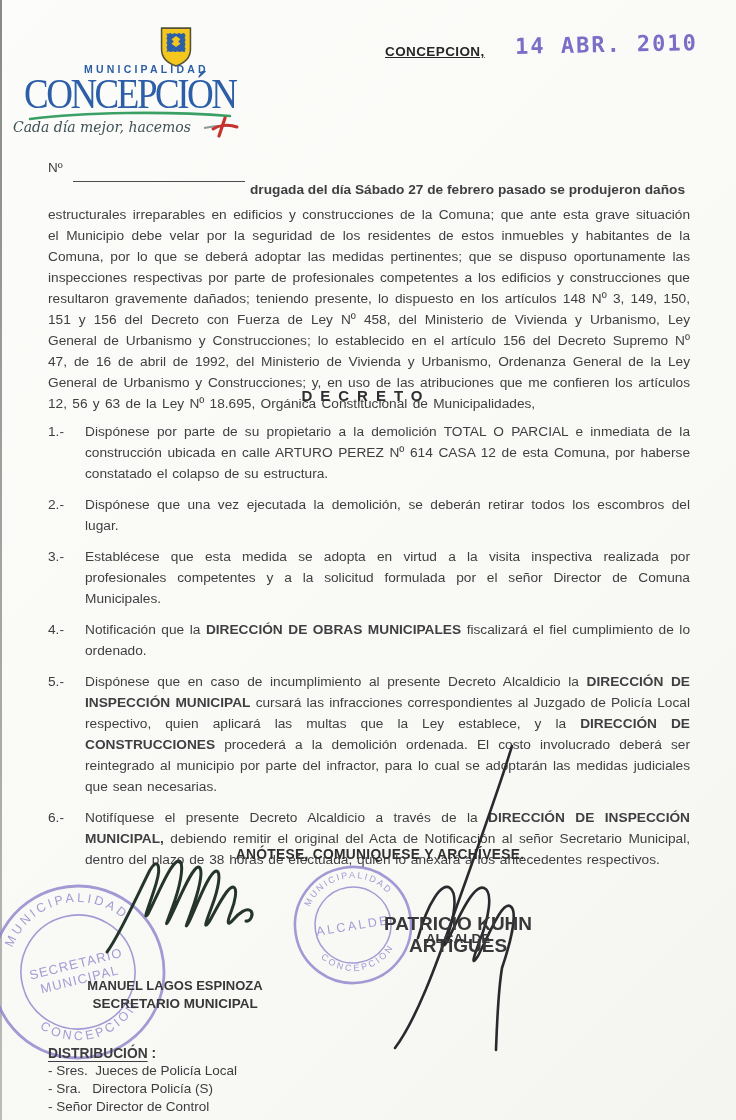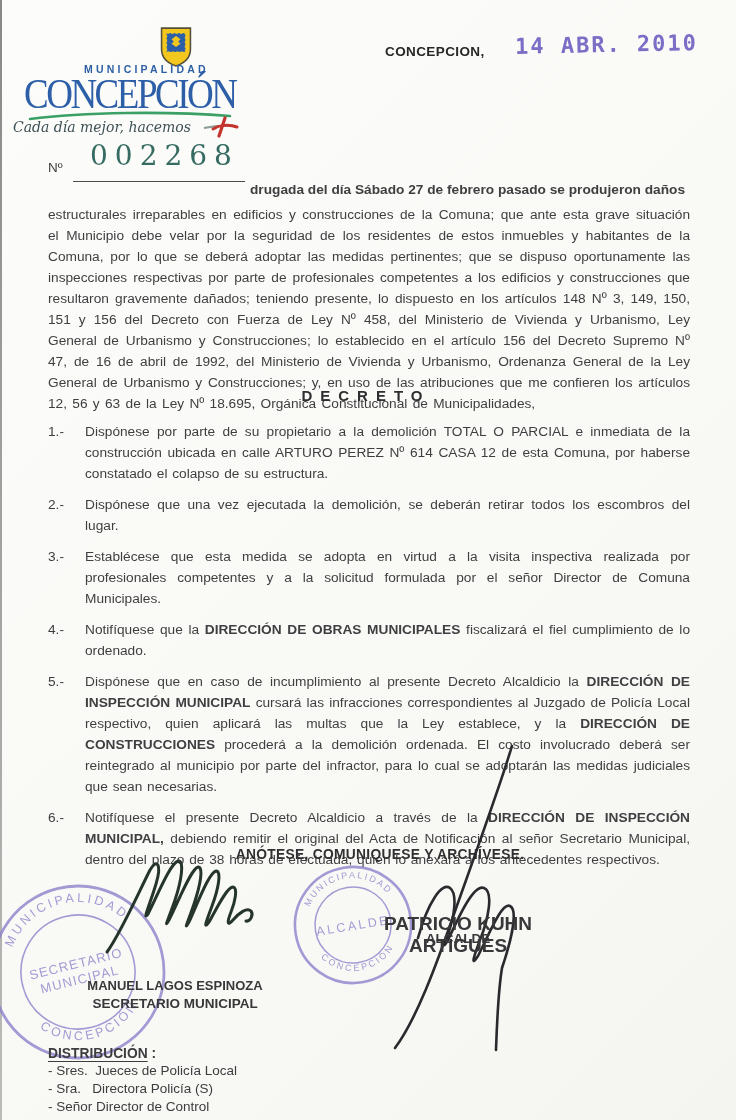--- a/index.html
+++ b/index.html
@@ -15,21 +15,21 @@
   .logo-muni{position:absolute;left:84px;top:63px;font-size:10.5px;font-weight:bold;
     letter-spacing:3.2px;color:#2c5fa6;}
   .logo-city{position:absolute;left:24px;top:70px;font-family:"Liberation Serif",serif;
     font-size:37px;letter-spacing:-2.5px;color:#2d5fa8;transform:scaleY(1.12);
     transform-origin:left top;white-space:nowrap;}
   .logo-tagline{position:absolute;left:13px;top:116px;font-family:"DejaVu Serif",serif;
     font-style:italic;font-size:14px;color:#3e5156;white-space:nowrap;display:flex;align-items:center;gap:12px;}
 
   
   .dateline{position:absolute;left:385px;top:36px;white-space:nowrap;}
-  .city-line{font-weight:bold;font-size:13.5px;letter-spacing:.4px;color:#272727;}
+  .city-line{font-weight:bold;font-size:13.5px;letter-spacing:.4px;color:#272727;text-decoration:underline;}
   .date-stamp{display:inline-block;margin-left:26px;position:relative;top:-4px;
     font-family:"DejaVu Sans Mono",monospace;font-weight:bold;font-size:22px;
     letter-spacing:2px;color:#7a6ec6;transform:rotate(-1.2deg);}
 
   
   .num-label{position:absolute;left:48px;top:160px;font-size:13.5px;text-align:right;}
   .num-stamp{position:absolute;left:90px;top:139px;font-family:"DejaVu Serif",serif;
     font-size:28px;letter-spacing:7px;color:#356b60;}
   .num-underline{position:absolute;left:73px;top:181px;width:172px;border-top:1.5px solid #4c4c4c;}
 
@@ -94,21 +94,20 @@
       <path d="M10,13 C16,9 26,8 34,11" fill="none" stroke="#c4332e" stroke-width="3" stroke-linecap="round"></path>
     </svg>
   </div>
 
   <div class="dateline">
     <span class="city-line">CONCEPCION,</span>
     <span class="date-stamp">14 ABR. 2010</span>
   </div>
 
   <div class="num-label">Nº</div>
-  <div class="num-stamp">002268</div>
   <div class="num-underline"></div>
 
   <div class="vistos-line2">drugada del día Sábado 27 de febrero pasado se produjeron daños</div>
   <div class="vistos-body">estructurales irreparables en edificios y construcciones de la Comuna; que ante esta grave situación el Municipio debe velar por la seguridad de los residentes de estos inmuebles y habitantes de la Comuna, por lo que se deberá adoptar las medidas pertinentes; que se dispuso oportunamente las inspecciones respectivas por parte de profesionales competentes a los edificios y construcciones que resultaron gravemente dañados; teniendo presente, lo dispuesto en los artículos 148 Nº 3, 149, 150, 151 y 156 del Decreto con Fuerza de Ley Nº 458, del Ministerio de Vivienda y Urbanismo, Ley General de Urbanismo y Construcciones; lo establecido en el artículo 156 del Decreto Supremo  Nº 47, de 16 de abril de 1992, del Ministerio de Vivienda y Urbanismo, Ordenanza General de la Ley General de Urbanismo y Construcciones; y, en uso de las atribuciones que me confieren los artículos 12, 56 y 63 de la Ley Nº 18.695, Orgánica Constitucional de Municipalidades,</div>
 
   <div class="decreto-title">DECRETO</div>
   <div class="decree-items">
       <div class="ditem">
         <div class="dnum">1.-</div>
         <div class="dtext"><span>Dispónese por parte de su propietario a la demolición TOTAL O PARCIAL e inmediata de la construcción ubicada en calle ARTURO PEREZ Nº 614 CASA 12 de esta Comuna, por haberse constatado el colapso de su estructura.</span></div>
@@ -116,21 +115,21 @@
       <div class="ditem">
         <div class="dnum">2.-</div>
         <div class="dtext"><span>Dispónese que una vez ejecutada la demolición, se deberán retirar todos los escombros del lugar.</span></div>
       </div>
       <div class="ditem">
         <div class="dnum">3.-</div>
         <div class="dtext"><span>Establécese que esta medida se adopta en virtud a la visita inspectiva realizada por profesionales competentes y a la solicitud formulada por el señor Director de Comuna Municipales.</span></div>
       </div>
       <div class="ditem">
         <div class="dnum">4.-</div>
-        <div class="dtext"><span>Notifíquese que la </span><span class="b">DIRECCIÓN DE OBRAS MUNICIPALES</span><span> fiscalizará el fiel cumplimiento de lo ordenado.</span></div>
+        <div class="dtext"><span>Notificación que la </span><span class="b">DIRECCIÓN DE OBRAS MUNICIPALES</span><span> fiscalizará el fiel cumplimiento de lo ordenado.</span></div>
       </div>
       <div class="ditem">
         <div class="dnum">5.-</div>
         <div class="dtext"><span>Dispónese que en caso de incumplimiento al presente Decreto Alcaldicio la </span><span class="b">DIRECCIÓN DE INSPECCIÓN MUNICIPAL</span><span> cursará las infracciones correspondientes al Juzgado de Policía Local respectivo, quien aplicará las multas que la Ley establece, y la </span><span class="b">DIRECCIÓN DE CONSTRUCCIONES</span><span> procederá a la demolición ordenada.  El costo involucrado deberá ser reintegrado al municipio por parte del infractor, para lo cual se adoptarán las medidas judiciales que sean necesarias.</span></div>
       </div>
       <div class="ditem">
         <div class="dnum">6.-</div>
         <div class="dtext"><span>Notifíquese el presente Decreto Alcaldicio a través de la </span><span class="b">DIRECCIÓN DE INSPECCIÓN MUNICIPAL,</span><span> debiendo remitir el original del Acta de Notificación al señor Secretario Municipal, dentro del plazo de 38 horas de efectuada, quien lo anexará a los antecedentes respectivos.</span></div>
       </div>
     </div>

